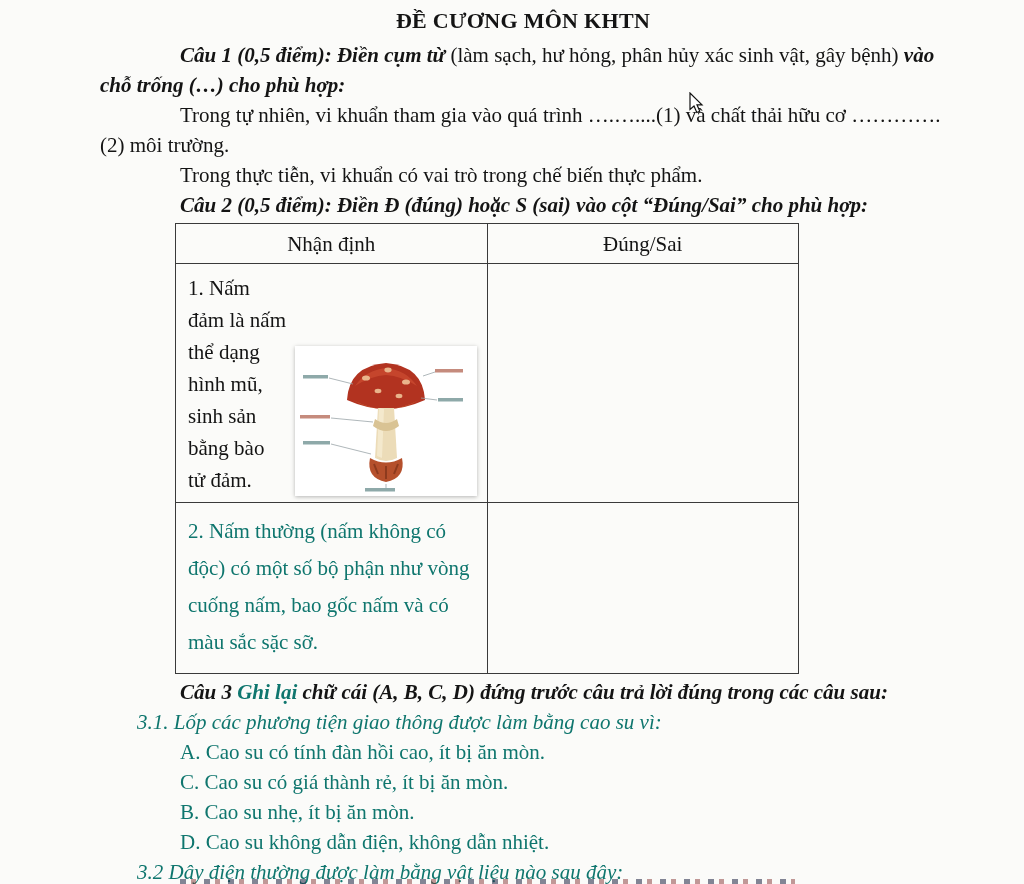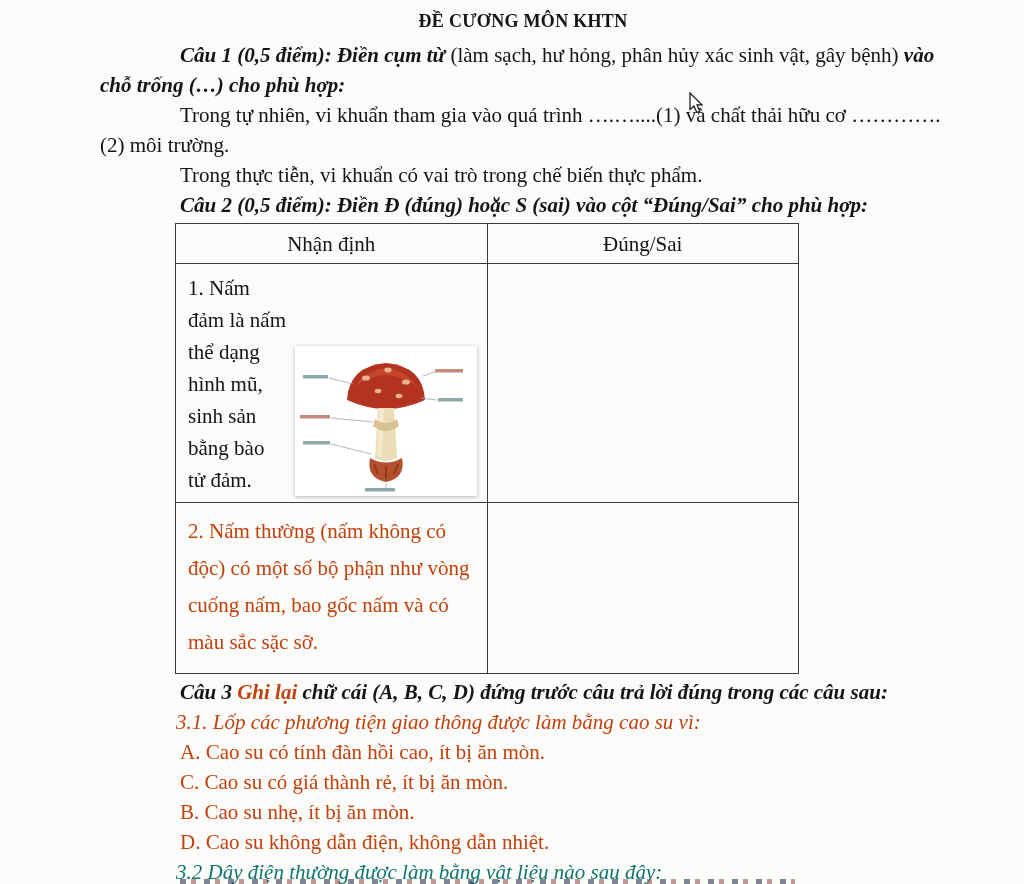--- a/index.html
+++ b/index.html
@@ -7,25 +7,25 @@
   body {
     background:#fbfbf9;
     font-family:"Liberation Serif","DejaVu Serif",serif;
     color:#141414;
     overflow:hidden;
     position:relative;
     font-size:21px;
     line-height:30px;
   }
   .doc { padding:6px 78px 0 100px; }
-  .title { text-align:center; font-weight:bold; font-size:18px; margin-bottom:4px; letter-spacing:.3px; }
+  .title { text-align:center; font-weight:bold; font-size:22px; margin-bottom:4px; letter-spacing:.3px; }
   .bi { font-weight:bold; font-style:italic; }
   .indent { text-indent:80px; }
-  .ml { margin-left:76px; }
-  .red { color:#c2410c; }
+  .ml { margin-left:37px; }
+  .red { color:#0f766e; }
   .blue { color:#0f766e; }
   .it { font-style:italic; }
 
   table.tf {
     border-collapse:collapse;
     margin:3px 0 3px 75px;
     width:624px;
     table-layout:fixed;
   }
   table.tf th, table.tf td { border:1px solid #3a3a3a; }

